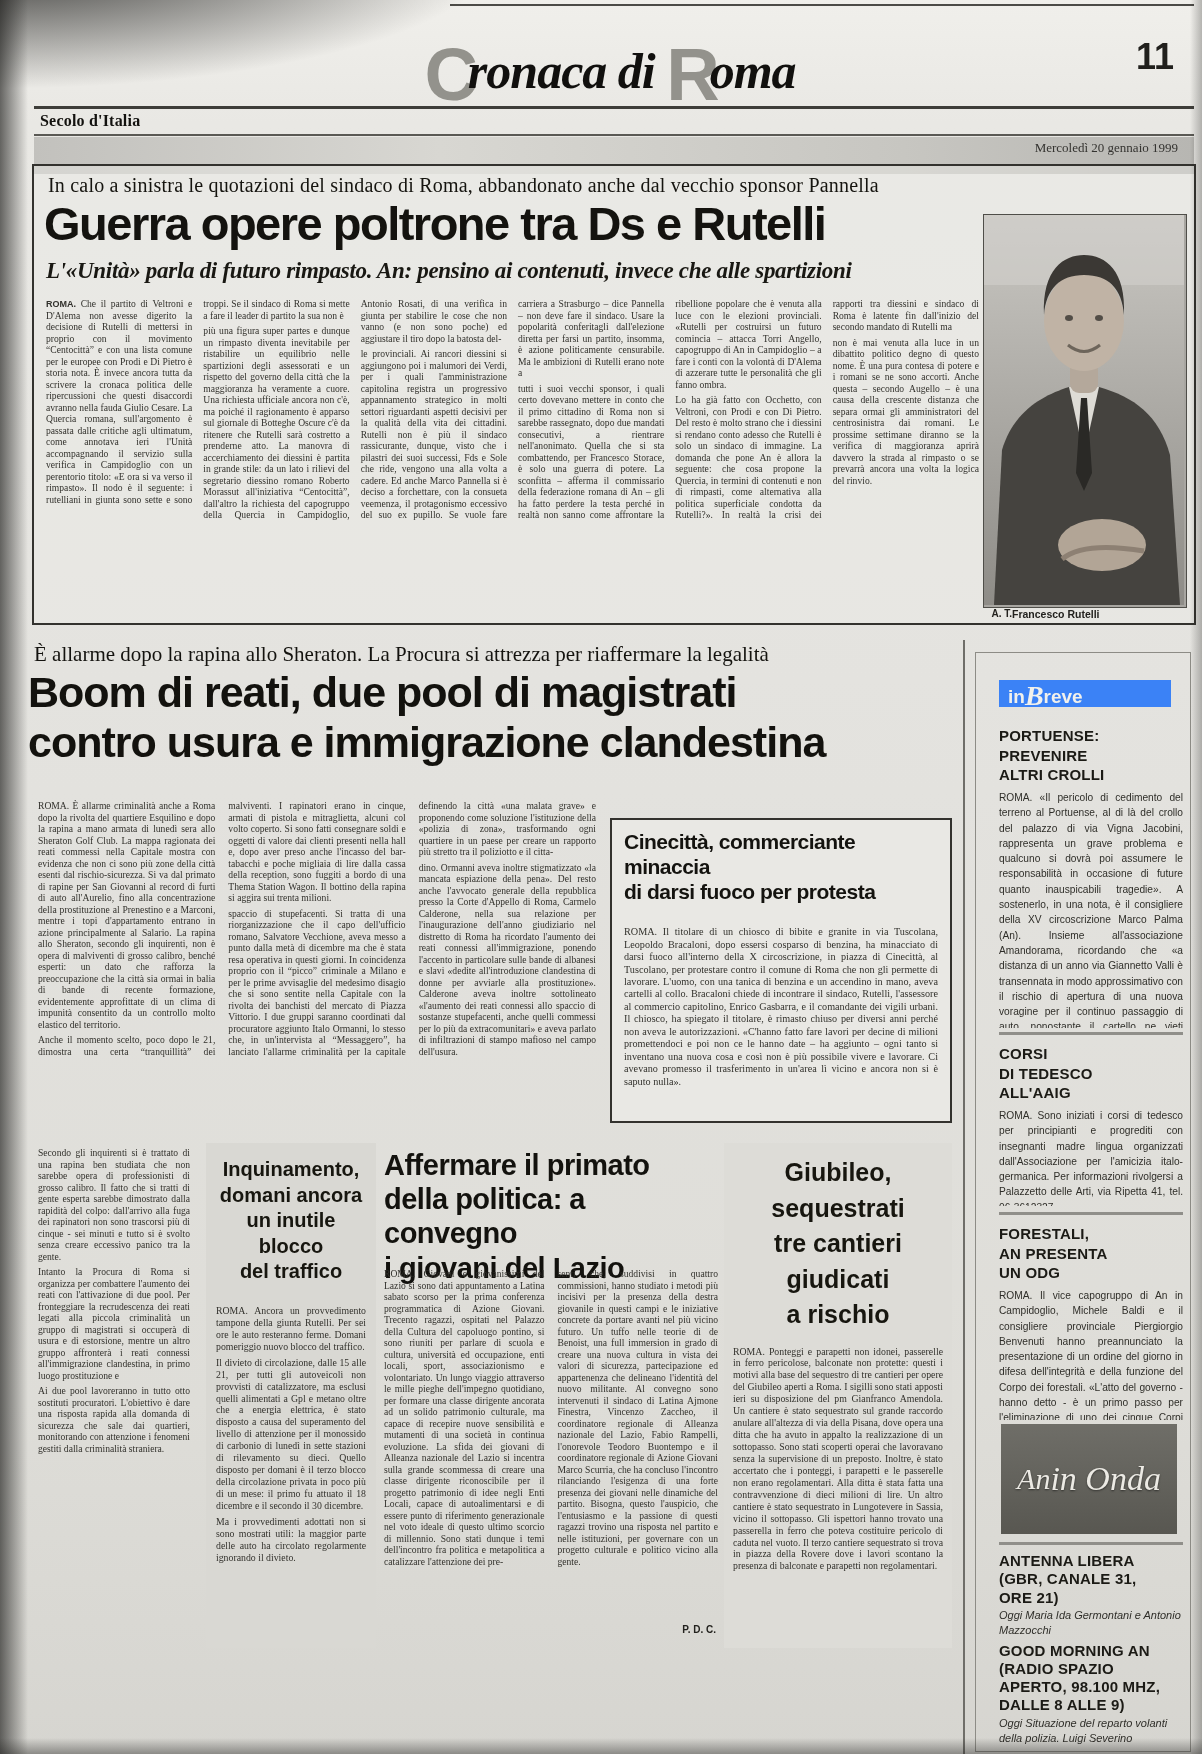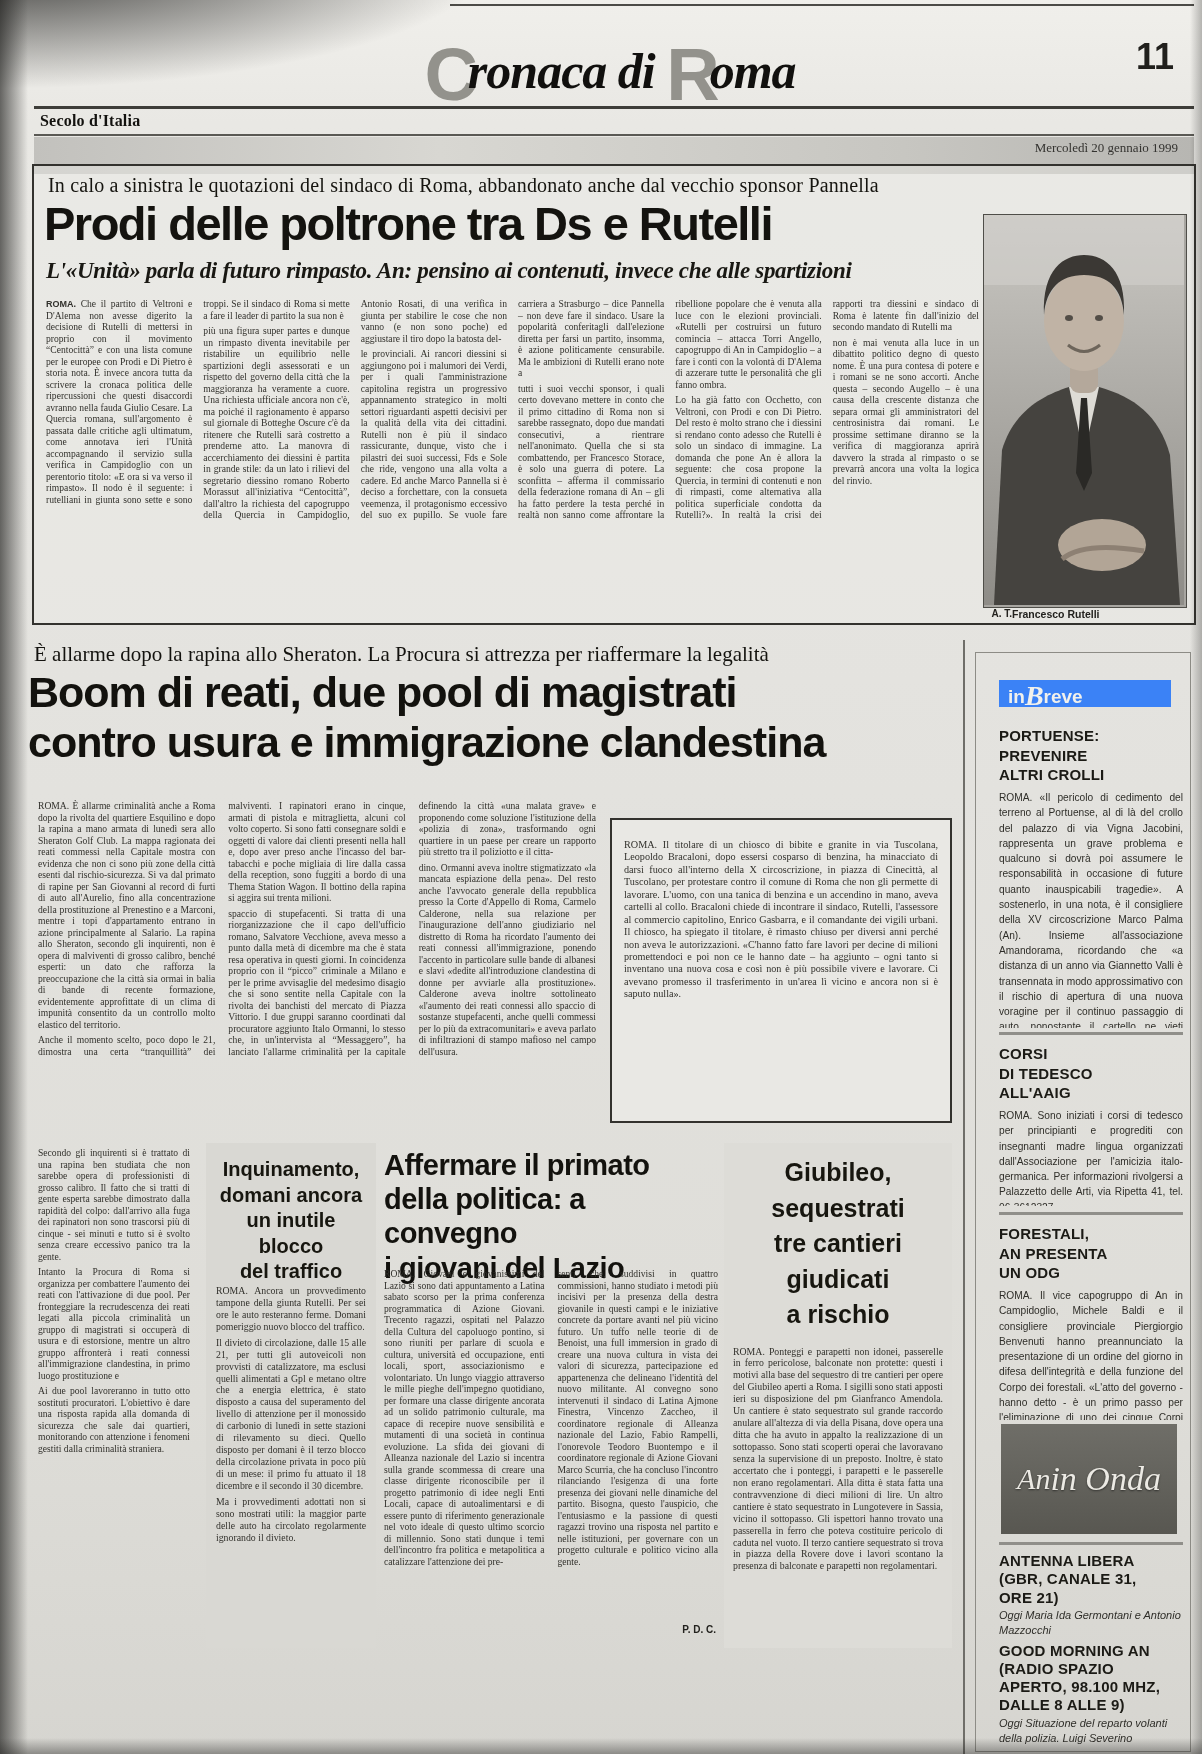--- a/index.html
+++ b/index.html
@@ -34,25 +34,25 @@
   .photo-caption{left:963px;top:442px;font-family:"Liberation Sans",sans-serif;font-weight:700;font-size:10.5px;color:#23221e;padding-left:15px;}
   
   .strap{left:34px;top:642px;font-size:21px;color:#14130f;}
   .crime-headline{left:28px;top:668px;width:930px;font-family:"Liberation Sans",sans-serif;font-weight:700;font-size:43px;line-height:1.16;letter-spacing:-1px;color:#13120e;white-space:pre-line;}
   .crime-top{left:38px;top:800px;width:558px;height:338px;column-count:3;column-gap:13px;font-size:9.6px;line-height:1.2;text-align:justify;color:#32312c;overflow:hidden;}
   .crime-top p,.crime-cont p{margin:0 0 4px 0;}
   .crime-cont{left:38px;top:1147px;width:152px;height:500px;font-size:9.6px;line-height:1.2;text-align:justify;color:#32312c;overflow:hidden;}
   
   .cinebox{left:610px;top:818px;width:342px;height:305px;border:2.5px solid #33322e;background:#e9e8e4;box-sizing:border-box;padding:10px 12px;}
   .cine-title{font-family:"Liberation Sans",sans-serif;font-weight:700;font-size:21px;line-height:1.18;letter-spacing:-.5px;color:#14130f;white-space:pre-line;}
-  .cine-body{margin-top:9px;font-size:10.2px;line-height:1.22;text-align:justify;color:#32312c;height:212px;overflow:hidden;}
+  .cine-body{margin-top:22px;font-size:10.2px;line-height:1.22;text-align:justify;color:#32312c;height:212px;overflow:hidden;}
   
   .trafficbox{left:206px;top:1143px;width:170px;height:505px;background:#d9d8d3;box-sizing:border-box;padding:14px 10px;}
   .traffic-title{font-family:"Liberation Sans",sans-serif;font-weight:700;font-size:20px;line-height:1.28;text-align:center;color:#17160f;white-space:pre-line;}
-  .traffic-body{margin-top:0;font-size:9.8px;line-height:1.22;text-align:justify;color:#32312c;height:300px;overflow:hidden;}
+  .traffic-body{margin-top:20px;font-size:9.8px;line-height:1.22;text-align:justify;color:#32312c;height:300px;overflow:hidden;}
   .traffic-body p{margin:0 0 4px 0;}
   .youth-headline{left:384px;top:1148px;width:340px;font-family:"Liberation Sans",sans-serif;font-weight:700;font-size:29px;line-height:1.18;letter-spacing:-.5px;color:#13120e;white-space:pre-line;}
   .youth-body{left:384px;top:1268px;width:334px;height:352px;column-count:2;column-gap:13px;font-size:9.6px;line-height:1.2;text-align:justify;color:#32312c;overflow:hidden;}
   .youth-body p{margin:0;}
   .youth-byline{left:652px;top:1624px;width:64px;text-align:right;font-family:"Liberation Sans",sans-serif;font-weight:700;font-size:10px;color:#23221e;}
   .giubbox{left:724px;top:1143px;width:228px;height:505px;background:#dddcd7;box-sizing:border-box;padding:12px 9px;}
   .giub-title{font-family:"Liberation Sans",sans-serif;font-weight:700;font-size:25px;line-height:1.42;text-align:center;color:#17160f;white-space:pre-line;}
   .giub-body{margin-top:13px;font-size:9.8px;line-height:1.22;text-align:justify;color:#32312c;height:290px;overflow:hidden;}
   
   .side-rule{left:963px;top:640px;width:2px;height:1114px;background:#6f6e69;}
@@ -78,21 +78,21 @@
   <span class="mast-cap">C</span><span class="mast-it">ronaca di </span><span class="mast-cap">R</span><span class="mast-it">oma</span>
 </div>
 <div class="abs pageno">11</div>
 <div class="abs ruleA"></div>
 <div class="abs paper-name">Secolo d'Italia</div>
 <div class="abs ruleB"></div>
 <div class="abs dateband"><span>Mercoledì 20 gennaio 1999</span></div>
 
 <div class="abs leadbox">
   <div class="abs kicker">In calo a sinistra le quotazioni del sindaco di Roma, abbandonato anche dal vecchio sponsor Pannella</div>
-  <div class="abs lead-headline">Prodi delle poltrone tra Ds e Rutelli</div>
+  <div class="abs lead-headline">Guerra opere poltrone tra Ds e Rutelli</div>
   <div class="abs lead-subhead">L'«Unità» parla di futuro rimpasto. An: pensino ai contenuti, invece che alle spartizioni</div>
   <div class="abs lead-cols">
     <p><span class="dateline">ROMA.</span> <span>Che il partito di Veltroni e D'Alema non avesse digerito la decisione di Rutelli di mettersi in proprio con il movimento “Centocittà” e con una lista comune per le europee con Prodi e Di Pietro è storia nota. È invece ancora tutta da scrivere la cronaca politica delle ripercussioni che questi disaccordi avranno nella fauda Giulio Cesare. La Quercia romana, sull'argomento è passata dalle critiche agli ultimatum, come annotava ieri l'Unità accompagnando il servizio sulla verifica in Campidoglio con un perentorio titolo: «E ora si va verso il rimpasto». Il nodo è il seguente: i rutelliani in giunta sono sette e sono troppi. Se il sindaco di Roma si mette a fare il leader di partito la sua non è</span></p>
     <p>più una figura super partes e dunque un rimpasto diventa inevitabile per ristabilire un equilibrio nelle spartizioni degli assessorati e un rispetto del governo della città che la maggioranza ha veramente a cuore. Una richiesta ufficiale ancora non c'è, ma poiché il ragionamento è apparso sul giornale di Botteghe Oscure c'è da ritenere che Rutelli sarà costretto a prenderne atto. La manovra di accerchiamento dei diessini è partita in grande stile: da un lato i rilievi del segretario diessino romano Roberto Morassut all'iniziativa “Centocittà”, dall'altro la richiesta del capogruppo della Quercia in Campidoglio, Antonio Rosati, di una verifica in giunta per stabilire le cose che non vanno (e non sono poche) ed aggiustare il tiro dopo la batosta del-</p>
     <p>le provinciali. Ai rancori diessini si aggiungono poi i malumori dei Verdi, per i quali l'amministrazione capitolina registra un progressivo appannamento strategico in molti settori riguardanti aspetti decisivi per la qualità della vita dei cittadini. Rutelli non è più il sindaco rassicurante, dunque, visto che i pilastri dei suoi successi, Fds e Sole che ride, vengono una alla volta a cadere. Ed anche Marco Pannella si è deciso a forchettare, con la consueta veemenza, il protagonismo eccessivo del suo ex pupillo. Se vuole fare carriera a Strasburgo – dice Pannella – non deve fare il sindaco. Usare la popolarità conferitagli dall'elezione diretta per farsi un partito, insomma, è azione politicamente censurabile. Ma le ambizioni di Rutelli erano note a</p>
     <p>tutti i suoi vecchi sponsor, i quali certo dovevano mettere in conto che il primo cittadino di Roma non si sarebbe rassegnato, dopo due mandati consecutivi, a rientrare nell'anonimato. Quella che si sta combattendo, per Francesco Storace, è solo una guerra di potere. La sconfitta – afferma il commissario della federazione romana di An – gli ha fatto perdere la testa perché in realtà non sanno come affrontare la ribellione popolare che è venuta alla luce con le elezioni provinciali. «Rutelli per costruirsi un futuro comincia – attacca Torri Angello, capogruppo di An in Campidoglio – a fare i conti con la volontà di D'Alema di azzerare tutte le personalità che gli fanno ombra.</p>
     <p>Lo ha già fatto con Occhetto, con Veltroni, con Prodi e con Di Pietro. Del resto è molto strano che i diessini si rendano conto adesso che Rutelli è solo un sindaco di immagine. La domanda che pone An è allora la seguente: che cosa propone la Quercia, in termini di contenuti e non di rimpasti, come alternativa alla politica superficiale condotta da Rutelli?». In realtà la crisi dei rapporti tra diessini e sindaco di Roma è latente fin dall'inizio del secondo mandato di Rutelli ma</p>
     <p>non è mai venuta alla luce in un dibattito politico degno di questo nome. È una pura contesa di potere e i romani se ne sono accorti. Anche questa – secondo Augello – è una causa della crescente distanza che separa ormai gli amministratori del centrosinistra dai romani. Le prossime settimane diranno se la verifica di maggioranza aprirà davvero la strada al rimpasto o se prevarrà ancora una volta la logica del rinvio.</p>
   </div>
   <div class="abs photo">
@@ -131,20 +131,22 @@
   <p>spaccio di stupefacenti. Si tratta di una riorganizzazione che il capo dell'ufficio romano, Salvatore Vecchione, aveva messo a punto dalla metà di dicembre ma che è stata resa operativa in questi giorni. In coincidenza proprio con il “picco” criminale a Milano e per le prime avvisaglie del medesimo disagio che si sono sentite nella Capitale con la rivolta dei banchisti del mercato di Piazza Vittorio. I due gruppi saranno coordinati dal procuratore aggiunto Italo Ormanni, lo stesso che, in un'intervista al “Messaggero”, ha lanciato l'allarme criminalità per la capitale definendo la città «una malata grave» e proponendo come soluzione l'istituzione della «polizia di zona», trasformando ogni quartiere in un paese per creare un rapporto più stretto tra il poliziotto e il citta-</p>
   <p>dino. Ormanni aveva inoltre stigmatizzato «la mancata espiazione della pena». Del resto anche l'avvocato generale della repubblica presso la Corte d'Appello di Roma, Carmelo Calderone, nella sua relazione per l'inaugurazione dell'anno giudiziario nel distretto di Roma ha ricordato l'aumento dei reati connessi all'immigrazione, ponendo l'accento in particolare sulle bande di albanesi e slavi «dedite all'introduzione clandestina di donne per avviarle alla prostituzione». Calderone aveva inoltre sottolineato «l'aumento dei reati connessi allo spaccio di sostanze stupefacenti, anche quelli commessi per lo più da extracomunitari» e aveva parlato di infiltrazioni di stampo mafioso nel campo dell'usura.</p>
 </div>
 <div class="abs crime-cont">
   <p>Secondo gli inquirenti si è trattato di una rapina ben studiata che non sarebbe opera di professionisti di grosso calibro. Il fatto che si tratti di gente esperta sarebbe dimostrato dalla rapidità del colpo: dall'arrivo alla fuga dei rapinatori non sono trascorsi più di cinque - sei minuti e tutto si è svolto senza creare eccessivo panico tra la gente.</p>
   <p>Intanto la Procura di Roma si organizza per combattere l'aumento dei reati con l'attivazione di due pool. Per fronteggiare la recrudescenza dei reati legati alla piccola criminalità un gruppo di magistrati si occuperà di usura e di estorsione, mentre un altro gruppo affronterà i reati connessi all'immigrazione clandestina, in primo luogo prostituzione e</p>
   <p>Ai due pool lavoreranno in tutto otto sostituti procuratori. L'obiettivo è dare una risposta rapida alla domanda di sicurezza che sale dai quartieri, monitorando con attenzione i fenomeni gestiti dalla criminalità straniera.</p>
 </div>
 
 <div class="abs cinebox">
+  <div class="cine-title">Cinecittà, commerciante minaccia
+di darsi fuoco per protesta</div>
   <div class="cine-body">ROMA. Il titolare di un chiosco di bibite e granite in via Tuscolana, Leopoldo Bracaloni, dopo essersi cosparso di benzina, ha minacciato di darsi fuoco all'interno della X circoscrizione, in piazza di Cinecittà, al Tuscolano, per protestare contro il comune di Roma che non gli permette di lavorare. L'uomo, con una tanica di benzina e un accendino in mano, aveva cartelli al collo. Bracaloni chiede di incontrare il sindaco, Rutelli, l'assessore al commercio capitolino, Enrico Gasbarra, e il comandante dei vigili urbani. Il chiosco, ha spiegato il titolare, è rimasto chiuso per diversi anni perché non aveva le autorizzazioni. «C'hanno fatto fare lavori per decine di milioni promettendoci e poi non ce le hanno date – ha aggiunto – ogni tanto si inventano una nuova cosa e così non è più possibile vivere e lavorare. Ci avevano promesso il trasferimento in un'area lì vicino e ancora non si è saputo nulla».</div>
 </div>
 
 <div class="abs trafficbox">
   <div class="traffic-title">Inquinamento,
 domani ancora
 un inutile
 blocco
 del traffico</div>
   <div class="traffic-body">

